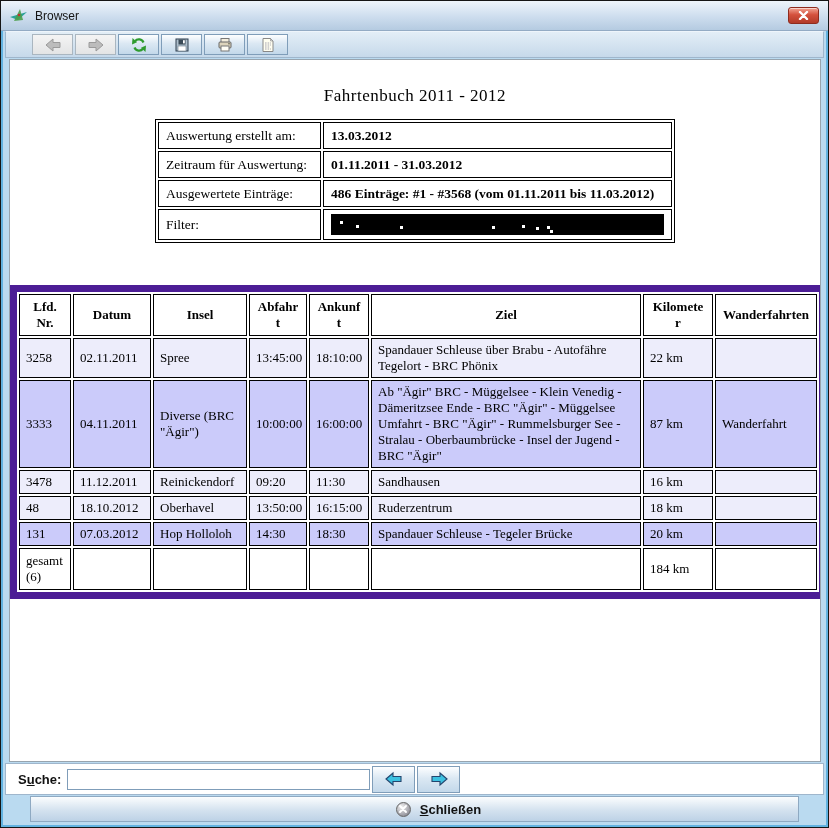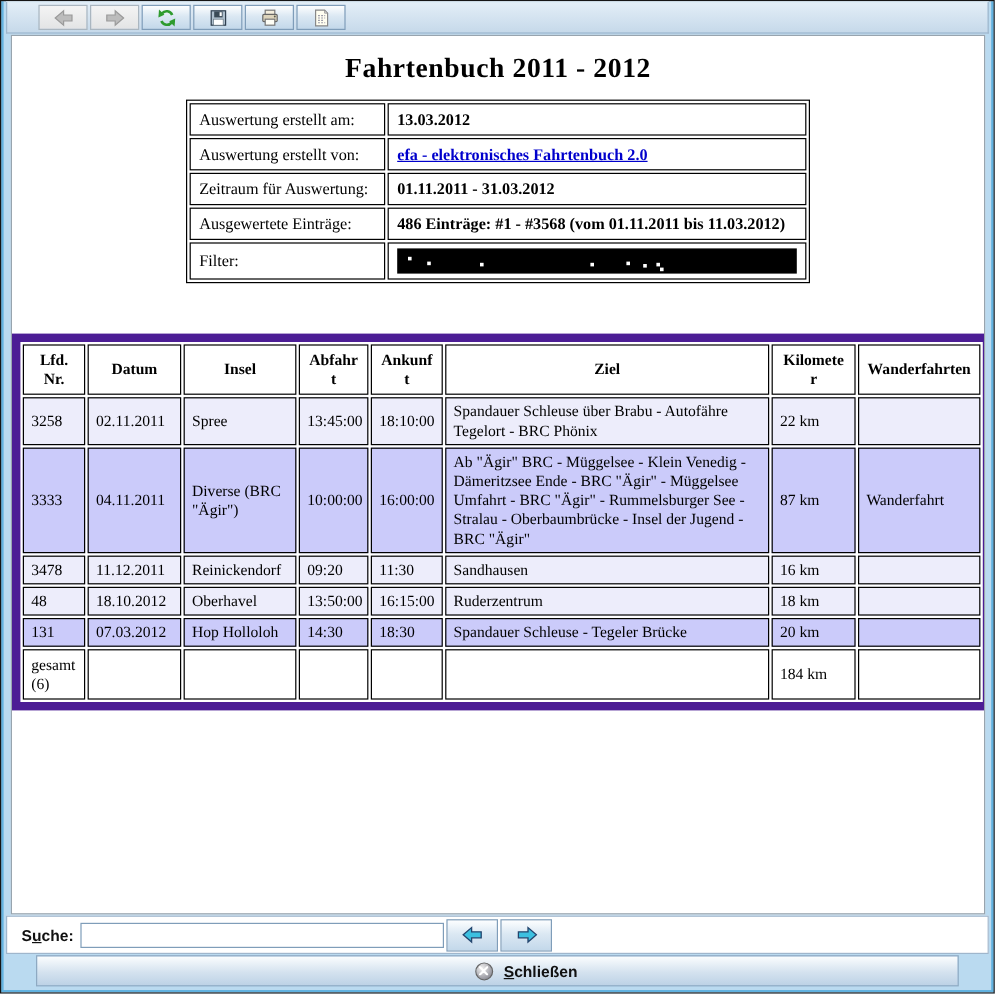--- a/index.html
+++ b/index.html
@@ -49,22 +49,22 @@
     background:linear-gradient(#f4f4f4, #e3e4e5);
   }
   
   .page{
     flex:1 1 auto; margin:1px 7px 1px 8px;
     background:#fff; border:1px solid #98a4ae;
     overflow:hidden;
     font-family:"Liberation Serif", serif; color:#000;
   }
   .page-title{
-    text-align:center; font-size:23px; font-weight:bold;
-    margin-top:14px; letter-spacing:.5px;
+    text-align:center; font-size:17px; font-weight:normal;
+    margin-top:26px; letter-spacing:.5px;
   }
   
   table.info{
     border-collapse:separate; border-spacing:2px;
     border:1px solid #000; background:#fff;
     margin:13px auto 0; width:520px; table-layout:fixed;
   }
   table.info td{
     border:1px solid #000; padding:4px 7px;
     font-size:13.5px; vertical-align:middle; height:27px;
@@ -136,20 +136,37 @@
     background:radial-gradient(circle at 35% 30%, #f2f2f2, #9a9aa2 70%, #6e6e76);
     border:1px solid #666; display:flex; align-items:center; justify-content:center;
   }
   .bottom-strip{ flex:0 0 5px; }
 </style>
 </head>
 <body>
 
 <div class="window">
 
+  <div class="titlebar">
+    <span style="display:flex">
+      <svg width="18" height="13" viewBox="0 0 18 13">
+        <polygon points="0,8 17,3 8,11" fill="#2aa198"></polygon>
+        <polygon points="4,12 10,0 13,11" fill="#4a9e4a" opacity="0.9"></polygon>
+        <circle cx="9" cy="6" r="1.3" fill="#c03030"></circle>
+      </svg>
+    </span>
+    <span class="title-text">Browser</span>
+    <div class="close-btn">
+      <span style="display:flex">
+        <svg width="11" height="9" viewBox="0 0 11 9">
+          <path d="M2 1 L9 8 M9 1 L2 8" stroke="#fff" stroke-width="2.4" stroke-linecap="round"></path>
+        </svg>
+      </span>
+    </div>
+  </div>
 
   <div class="toolbar">
     <div class="tb-btn disabled">
       <span style="display:flex">
         <svg width="16" height="16" viewBox="0 0 16 16">
           <polygon points="1,8 8,2 8,5.5 15,5.5 15,10.5 8,10.5 8,14" fill="#bcbcbc" stroke="#9a9a9a"></polygon>
         </svg>
       </span>
     </div>
     <div class="tb-btn disabled">
@@ -201,24 +218,20 @@
   </div>
 
   <div class="page">
     <div class="page-title">Fahrtenbuch 2011 - 2012</div>
 
     <table class="info">
       <tbody>
           <tr>
             <td class="ilabel">Auswertung erstellt am:</td>
             <td class="ivalue">13.03.2012</td>
-          </tr>
-          <tr>
-            <td class="ilabel">Auswertung erstellt von:</td>
-            <td class="ivalue"><a class="link" href="#">efa - elektronisches Fahrtenbuch 2.0</a></td>
           </tr>
           <tr>
             <td class="ilabel">Zeitraum für Auswertung:</td>
             <td class="ivalue">01.11.2011 - 31.03.2012</td>
           </tr>
           <tr>
             <td class="ilabel">Ausgewertete Einträge:</td>
             <td class="ivalue">486 Einträge: #1 - #3568 (vom 01.11.2011 bis 11.03.2012)</td>
           </tr>
           <tr>

